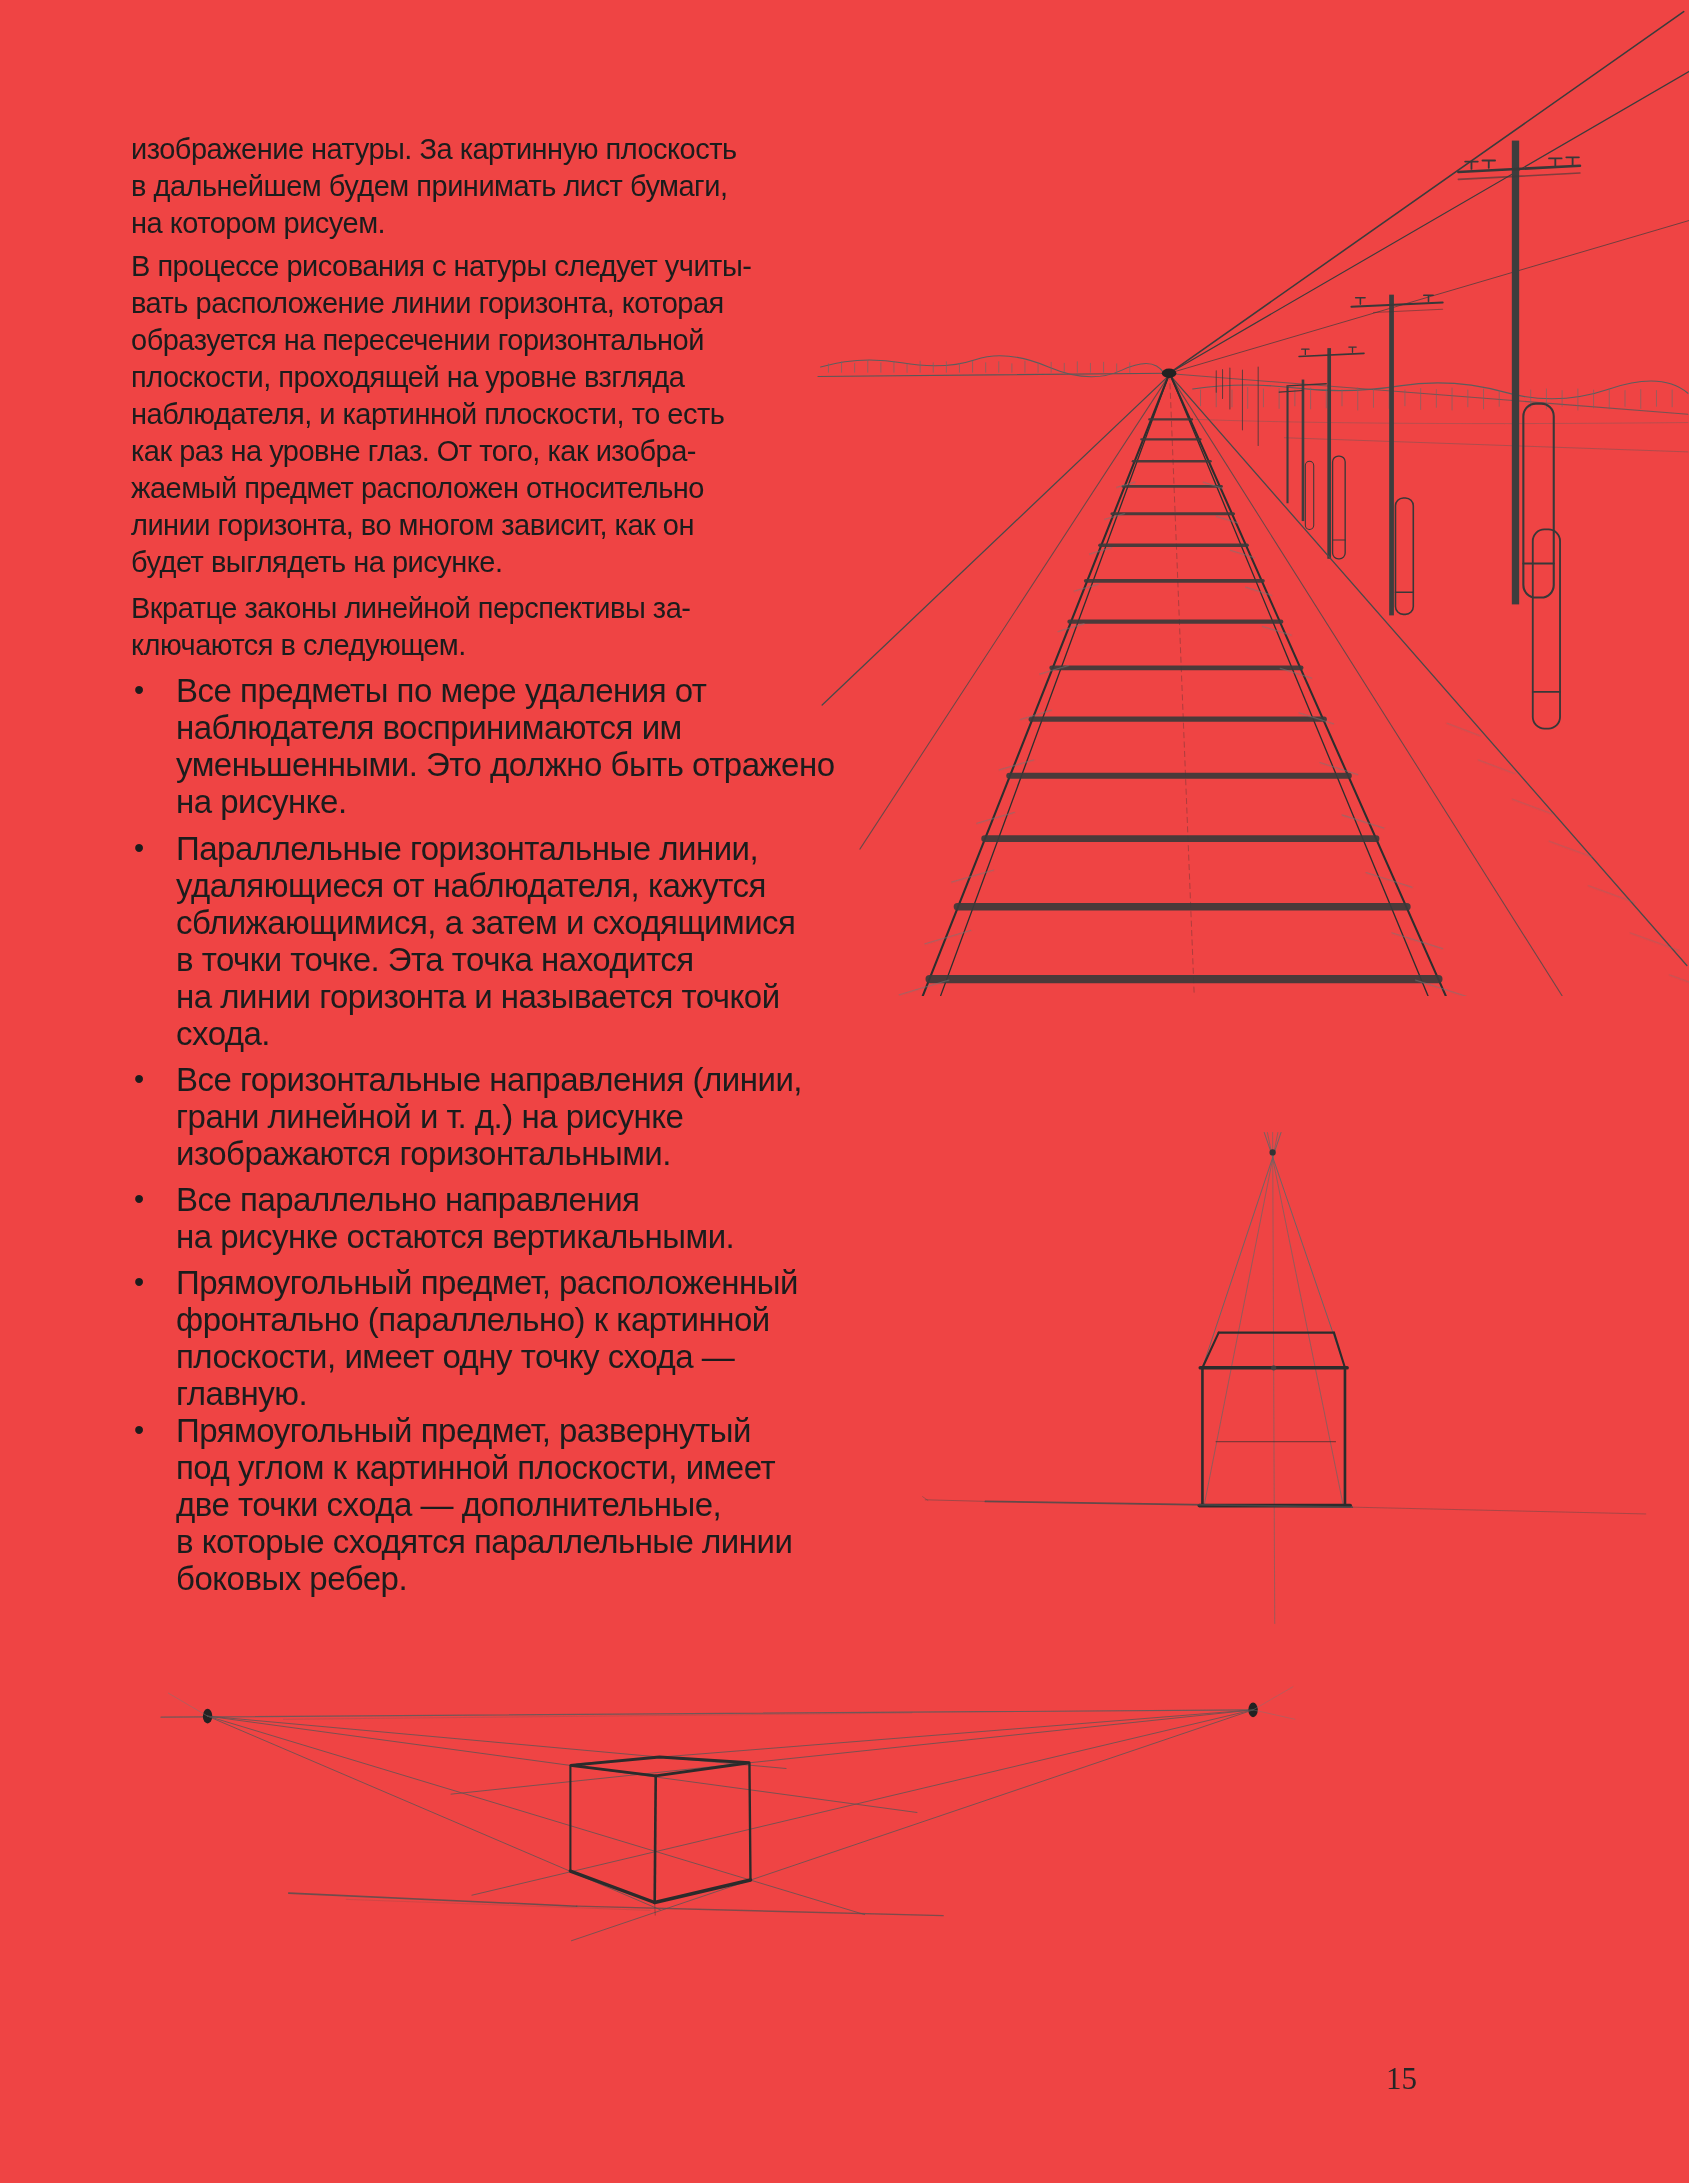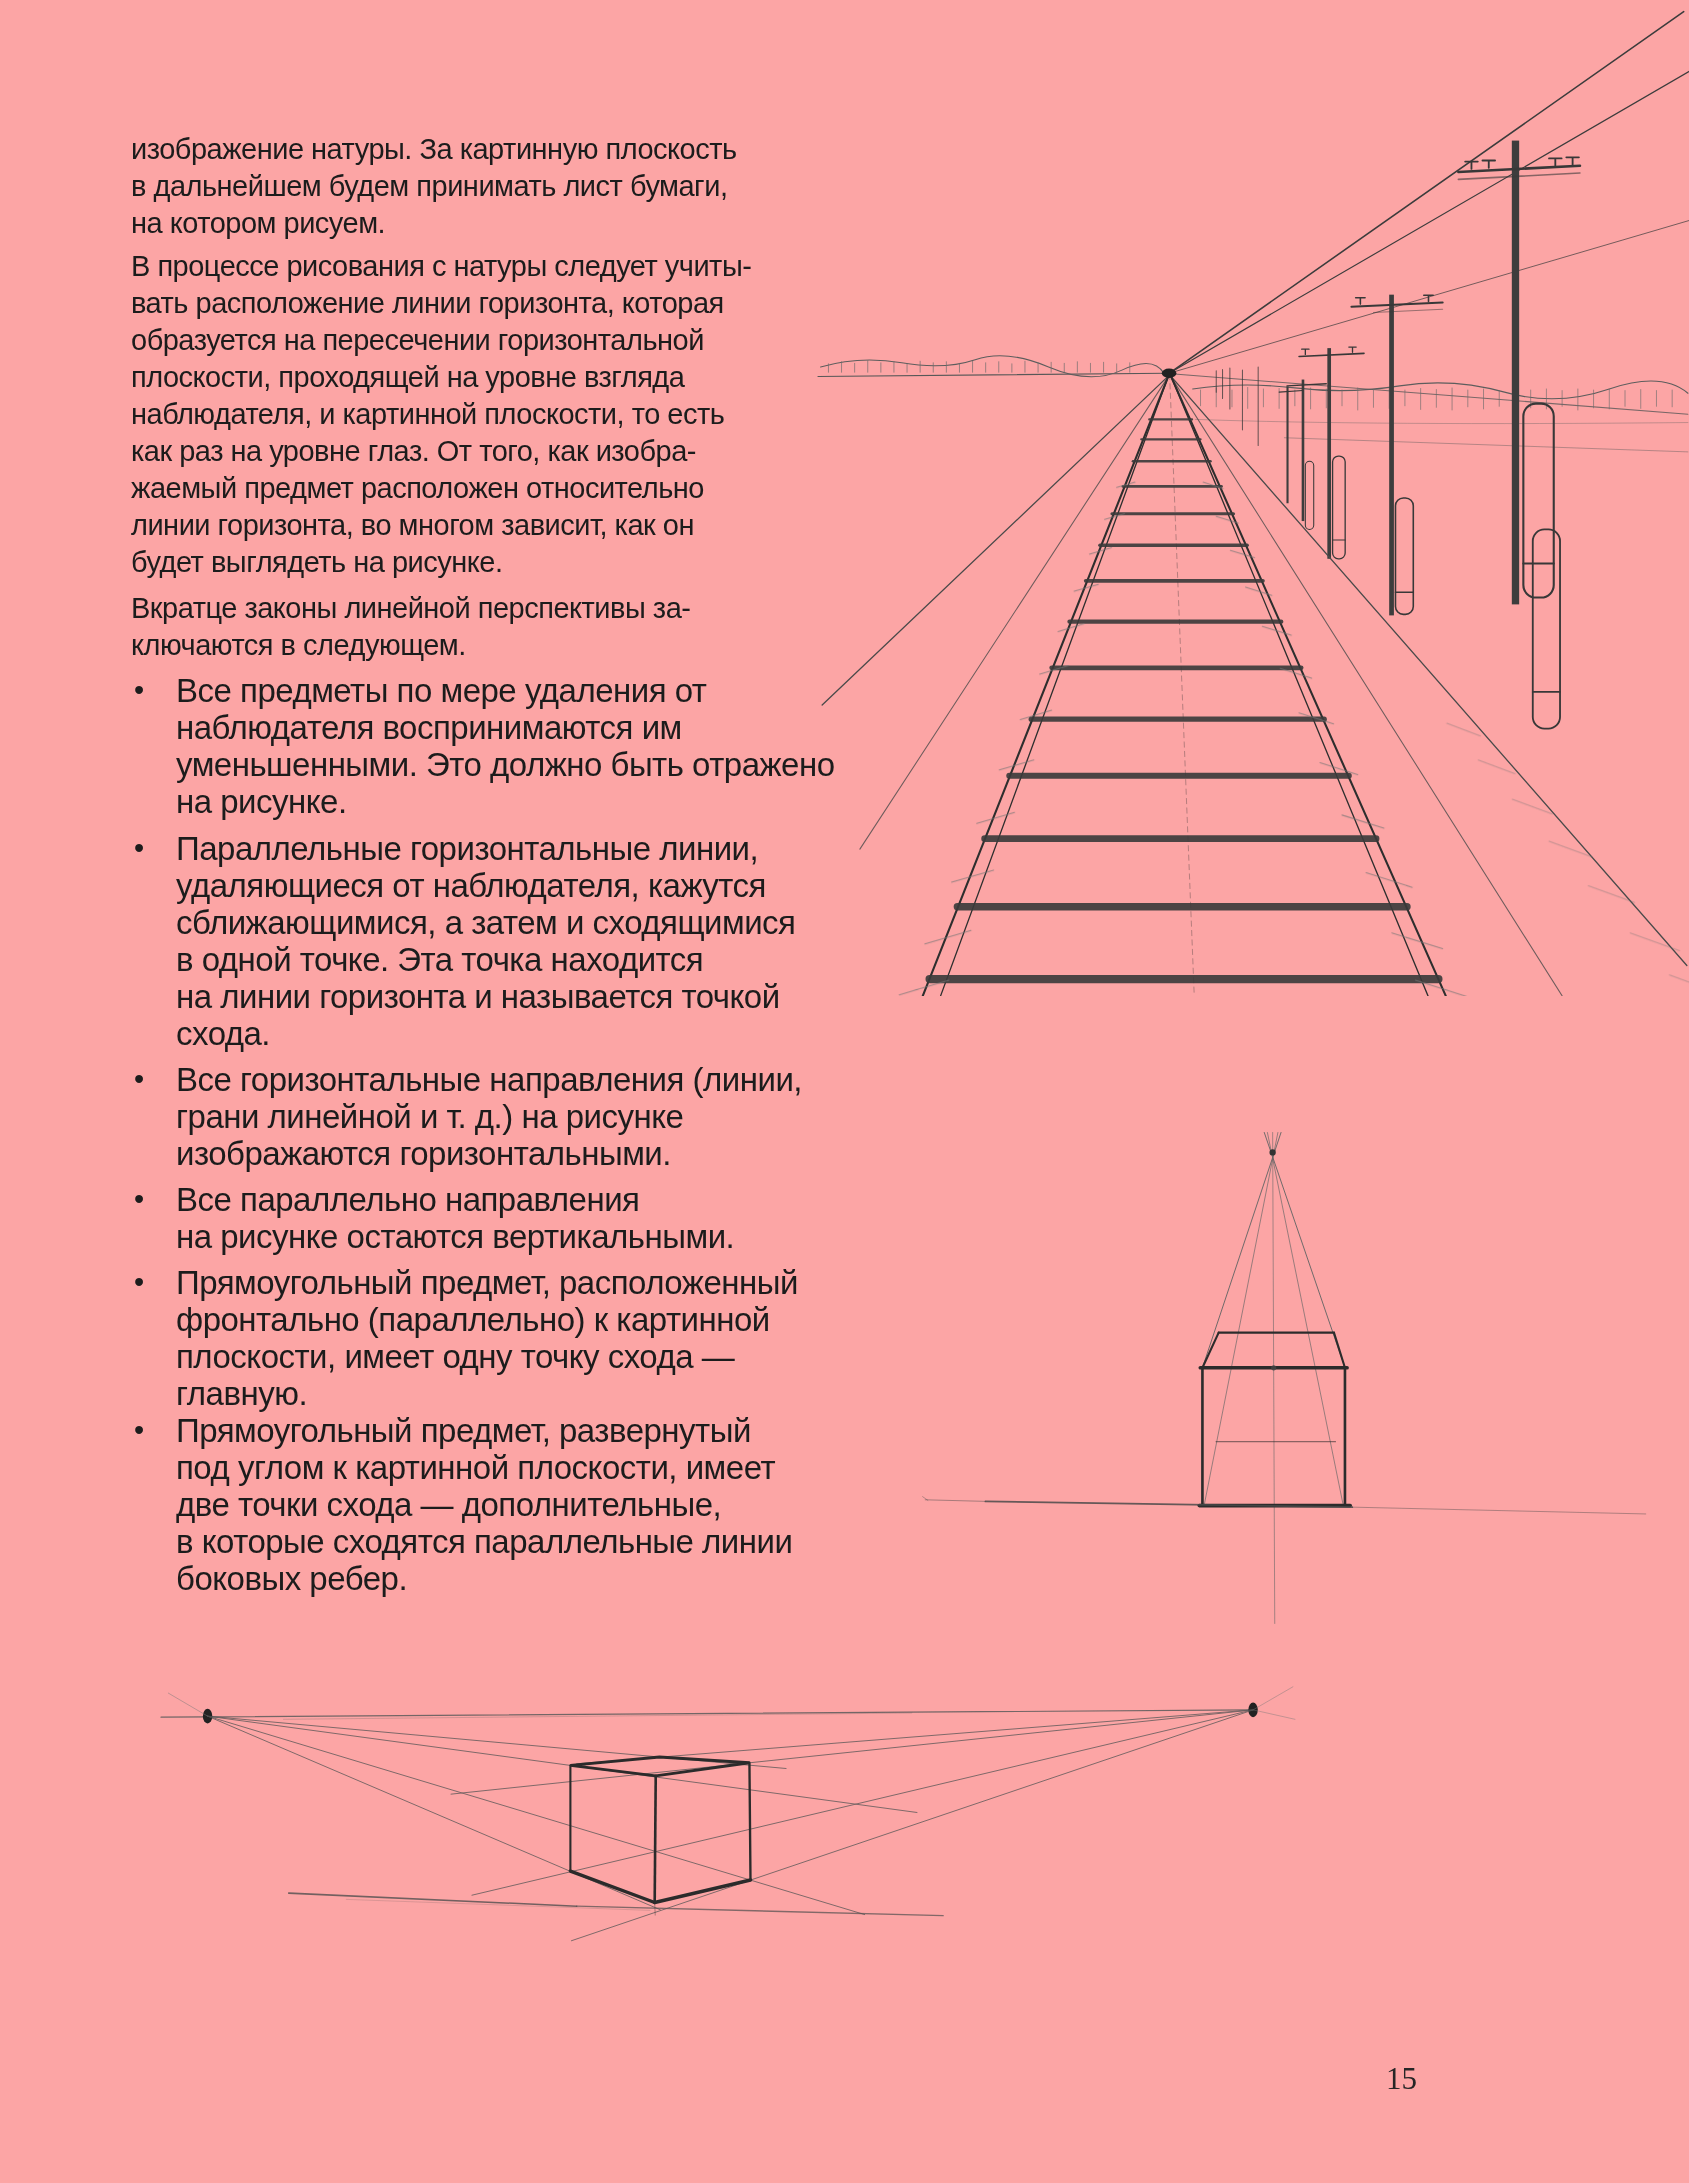--- a/index.html
+++ b/index.html
@@ -1,20 +1,20 @@
 <!DOCTYPE html>
 <html style="font-size:8.4px"><head>
 <meta charset="utf-8">
 <style>
   html,body{margin:0;padding:0;background:#e8e8e8;}
   .page{
     position:relative;
     width:1690px;
     height:2183px;
-    background:#fca5a5;
+    background:#ef4444;
     overflow:hidden;
     font-family:"Liberation Sans",sans-serif;
   }
   .para{
     position:absolute;
     left:131px;
     width:671px;
     font-size:29px;
     line-height:37px;
     letter-spacing:-0.5px;
@@ -79,21 +79,21 @@
     <div class="bullet-text">Все предметы по мере удаления от
 наблюдателя воспринимаются им
 уменьшенными. Это должно быть отражено
 на рисунке.</div>
   </div>
   <div class="bullet-item" style="top:830px">
     <span class="bullet-dot">•</span>
     <div class="bullet-text">Параллельные горизонтальные линии,
 удаляющиеся от наблюдателя, кажутся
 сближающимися, а затем и сходящимися
-в одной точке. Эта точка находится
+в точки точке. Эта точка находится
 на линии горизонта и называется точкой
 схода.</div>
   </div>
   <div class="bullet-item" style="top:1061px">
     <span class="bullet-dot">•</span>
     <div class="bullet-text">Все горизонтальные направления (линии,
 грани линейной и т. д.) на рисунке
 изображаются горизонтальными.</div>
   </div>
   <div class="bullet-item" style="top:1181px">

